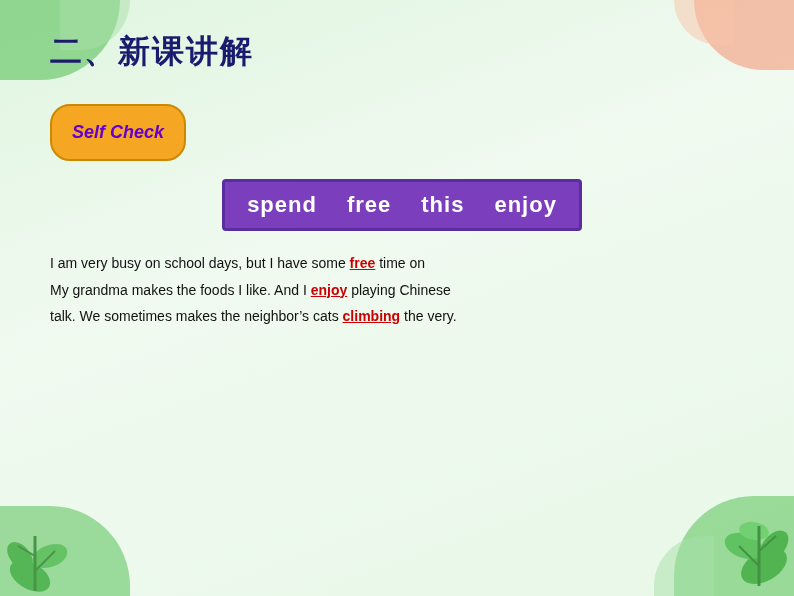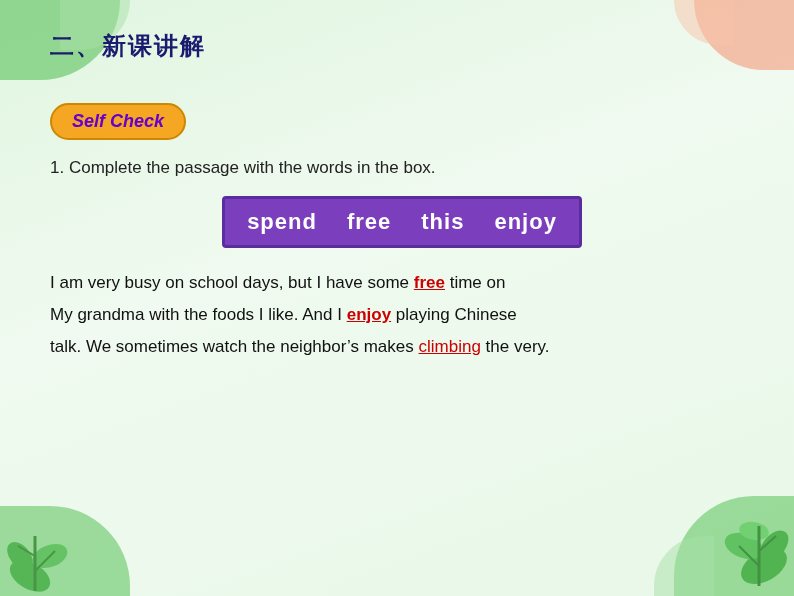--- a/index.html
+++ b/index.html
@@ -80,35 +80,35 @@
 
     .main-content {
       position: absolute;
       top: 0; left: 0;
       width: 794px;
       height: 596px;
       padding: 20px 40px 20px 50px;
     }
 
     .page-title {
-      font-size: 24px;
+      font-size: 32px;
       font-weight: bold;
       color: #1a1a6e;
-      margin-bottom: 41px;
+      margin-bottom: 30px;
       margin-top: 10px;
       letter-spacing: 2px;
     }
 
     .self-check-badge {
       display: inline-block;
       background: #f5a623;
       color: #6600cc;
       font-weight: bold;
       font-size: 18px;
-      padding: 6px 20px;
+      padding: 16px 20px;
       border-radius: 20px;
       border: 2px solid #cc8800;
       margin-bottom: 18px;
       font-style: italic;
     }
 
     .instruction {
       font-size: 17px;
       color: #222;
       margin-bottom: 18px;
@@ -128,21 +128,21 @@
     }
 
     .word-box-item {
       color: white;
       font-size: 22px;
       font-weight: bold;
       letter-spacing: 1px;
     }
 
     .passage {
-      font-size: 17px;
+      font-size: 14px;
       color: #111;
       line-height: 1.75;
       max-width: 700px;
     }
 
     .passage p {
       margin-bottom: 2px;
     }
 
     
@@ -152,21 +152,21 @@
       font-weight: bold;
     }
     .word-enjoy {
       color: #cc0000;
       text-decoration: underline;
       font-weight: bold;
     }
     .word-climbing {
       color: #cc0000;
       text-decoration: underline;
-      font-weight: normal;
+      font-weight: bold;
     }
   </style>
 </head>
 <body>
 
 <div class="bg-container">
 
   <div class="deco-top-left"></div>
   <div class="deco-top-left2"></div>
   <div class="deco-top-right"></div>
@@ -192,34 +192,33 @@
     <line x1="35" y1="95" x2="35" y2="40" stroke="#3a8a3a" stroke-width="3"></line>
     <line x1="35" y1="75" x2="55" y2="55" stroke="#3a8a3a" stroke-width="2"></line>
     <line x1="35" y1="60" x2="18" y2="50" stroke="#3a8a3a" stroke-width="2"></line>
   </svg>
 
   <div class="main-content">
     <h1 class="page-title">二、新课讲解</h1>
 
     <div class="self-check-badge">Self Check</div>
 
-    <p class="instruction">1. Complete the passage with the words in the box.</p>
 
     <div class="word-box">
       <span class="word-box-item">spend</span>
       <span class="word-box-item">free</span>
       <span class="word-box-item">this</span>
       <span class="word-box-item">enjoy</span>
     </div>
 
     <div class="passage">
       <p>
         <span>I am very busy on school days, but I have some </span><span class="word-free">free</span><span> time on</span>
       </p>
       <p>
-        <span>My grandma with the foods I like. And I </span><span class="word-enjoy">enjoy</span><span> playing Chinese</span>
+        <span>My grandma makes the foods I like. And I </span><span class="word-enjoy">enjoy</span><span> playing Chinese</span>
       </p>
       <p>
-        <span>talk. We sometimes watch the neighbor’s makes </span><span class="word-climbing">climbing</span><span> the very.</span>
+        <span>talk. We sometimes makes the neighbor’s cats </span><span class="word-climbing">climbing</span><span> the very.</span>
       </p>
     </div>
   </div>
 </div>
 
 </body></html>

